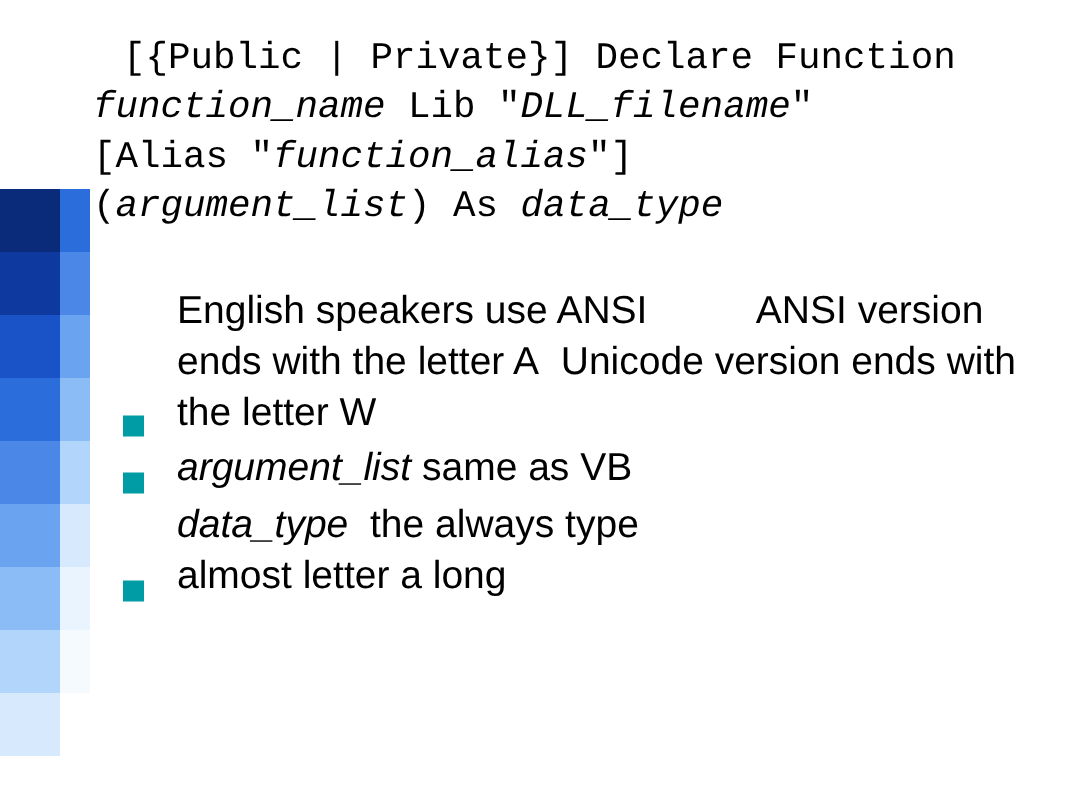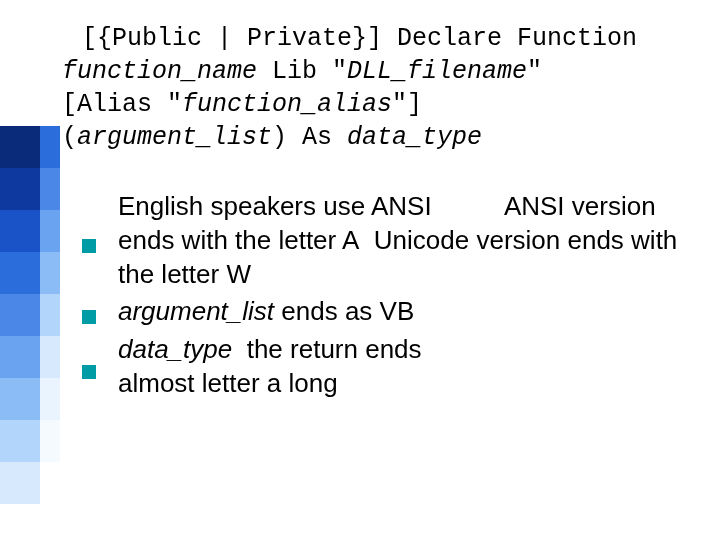--- a/index.html
+++ b/index.html
@@ -58,21 +58,21 @@
     font-style: italic;
   }
   .body {
     position: absolute;
     left: 82px;
     top: 190px;
     width: 610px;
   }
   .body-item {
     display: flex;
-    align-items: center;
+    align-items: flex-end;
     margin-bottom: 4px;
   }
   .bullet {
     width: 14px;
     height: 14px;
     background: #009ca6;
     margin-top: 10px;
     margin-right: 22px;
     flex: none;
   }
@@ -149,27 +149,27 @@
     <div class="body-item">
       <div class="bullet"></div>
       <div class="body-text">
         <span>English speakers use ANSI</span>&nbsp;&nbsp;&nbsp;&nbsp;&nbsp;&nbsp;&nbsp;&nbsp;&nbsp;&nbsp;<span>ANSI version ends with the letter A</span>&nbsp;&nbsp;<span>Unicode version ends with the letter W</span>
       </div>
     </div>
 
     <div class="body-item">
       <div class="bullet"></div>
       <div class="body-text">
-        <span class="italic">argument_list</span><span>  ends as VB</span>
+        <span class="italic">argument_list</span><span>  same as VB</span>
       </div>
     </div>
 
     <div class="body-item">
       <div class="bullet"></div>
       <div class="body-text">
-        <span class="italic">data_type</span>&nbsp;<span> the return ends</span><br>
+        <span class="italic">data_type</span>&nbsp;<span> the always type</span><br>
         <span>almost letter a long</span>
       </div>
     </div>
 
   </div>
 
 </div>
 
 </body></html>

